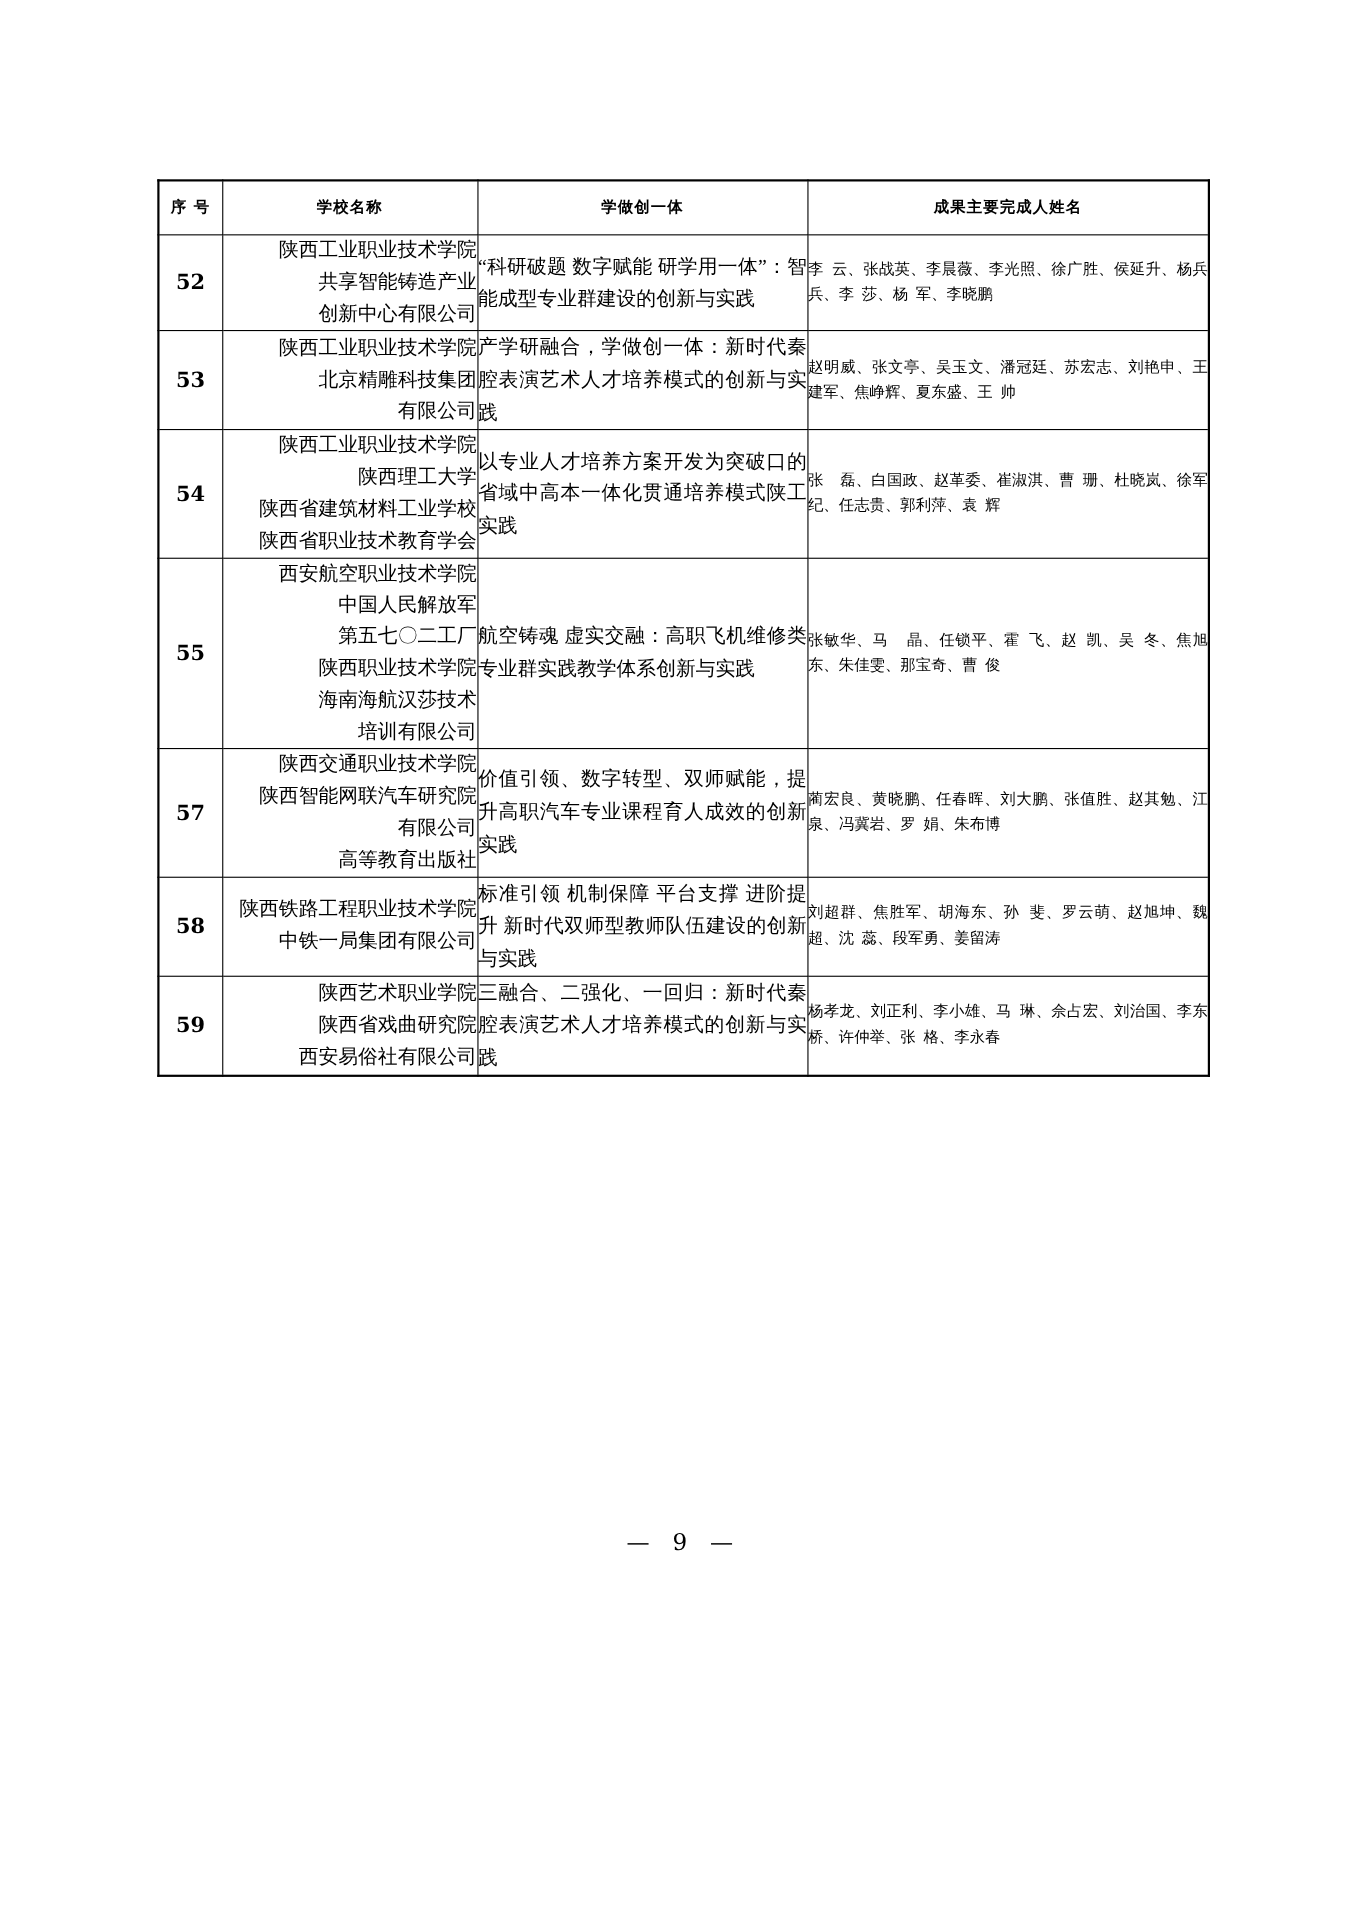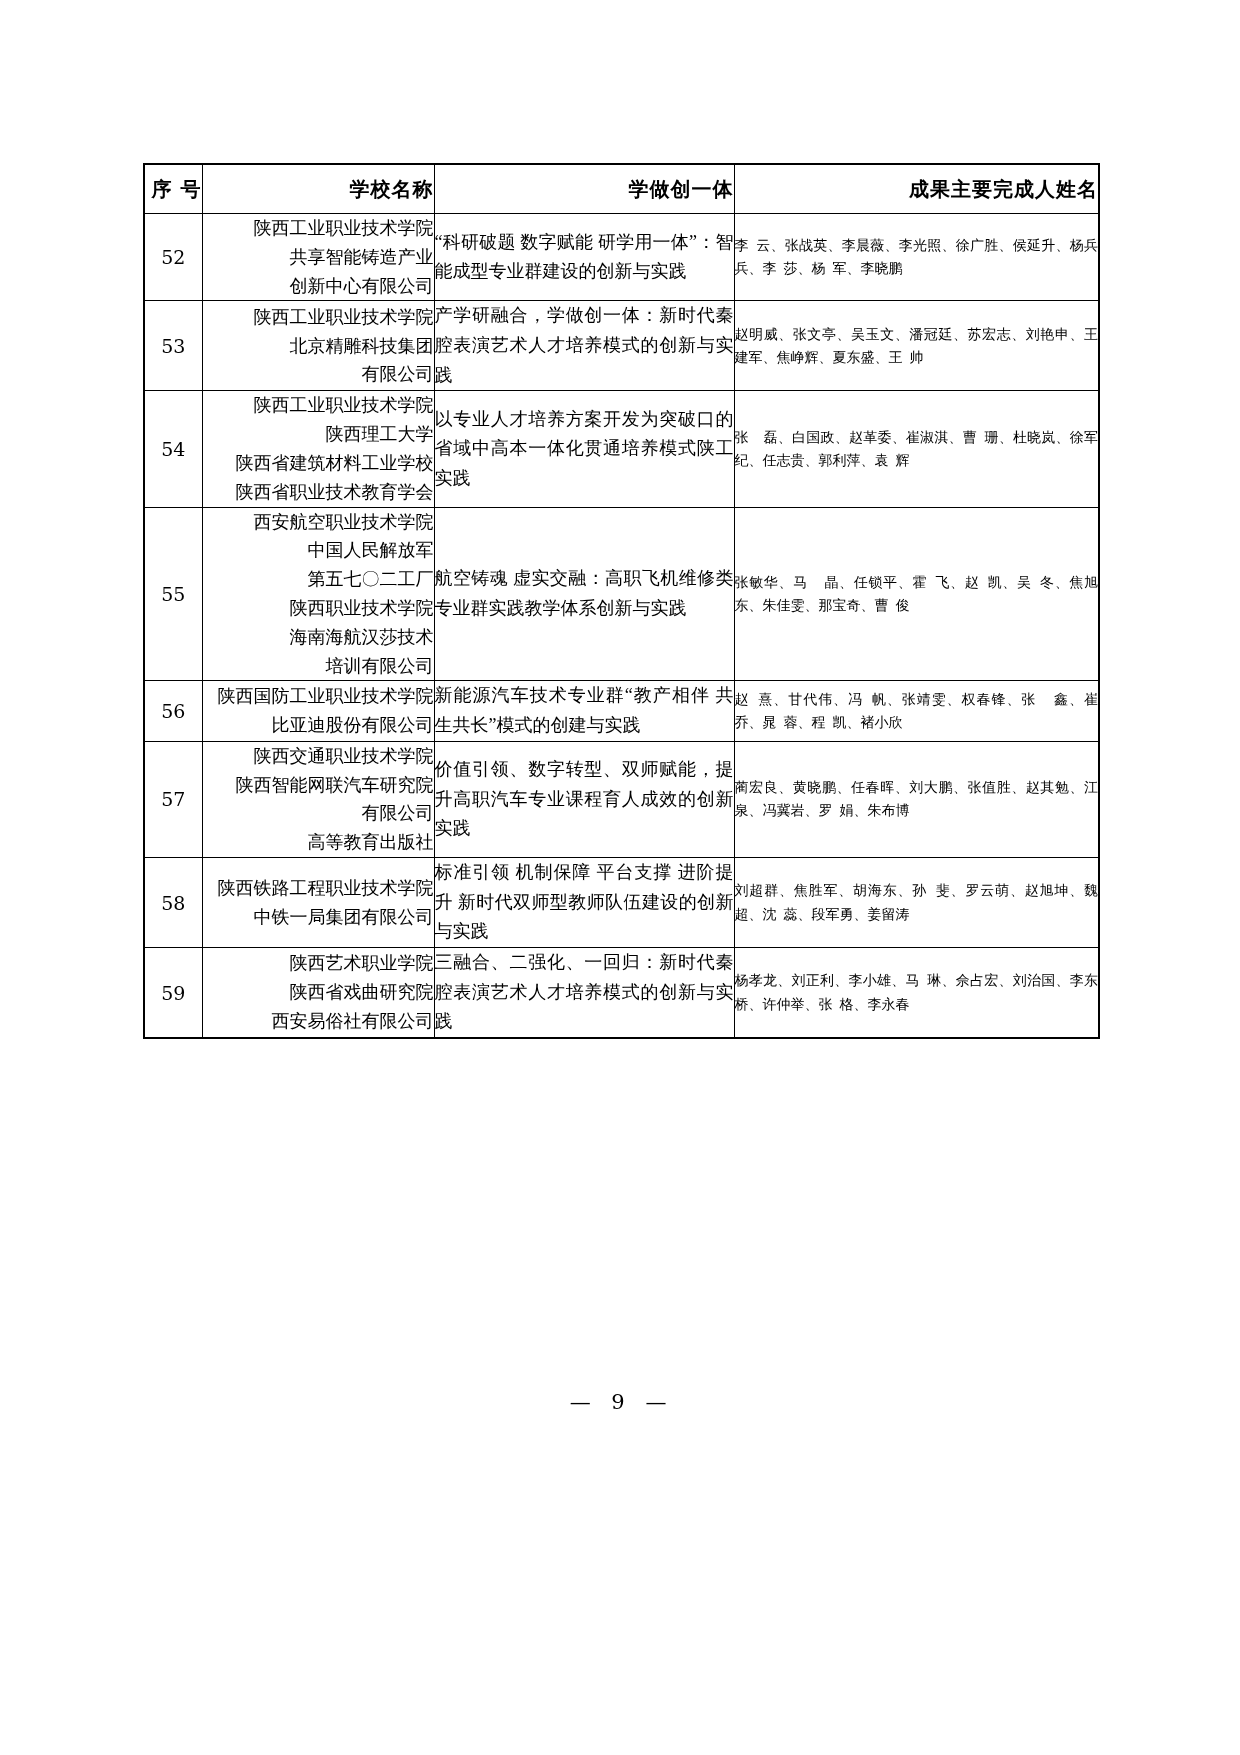--- a/index.html
+++ b/index.html
@@ -38,28 +38,29 @@
     vertical-align: middle;
     padding: 0;
   }
   col.c-no    { width: 58px; }
   col.c-school{ width: 232px; }
   col.c-title { width: 300px; }
   col.c-people{ width: 365px; }
 
   thead th {
     height: 48px;
-    text-align: right;
+    text-align: center;
     font-weight: bold;
-    font-size: 20px;
+    font-size: 14px;
     letter-spacing: 1px;
   }
   td.no-cell {
     text-align: center;
     font-size: 19px;
+    font-weight: bold;
   }
   td.school-cell {
     text-align: right;
     font-size: 18px;
     line-height: 1.6;
     padding: 10px 6px;
   }
   td.title-cell {
     text-align: left;
     font-size: 18px;
@@ -172,33 +173,20 @@
 培训有限公司</div>
             </td>
           <td class="title-cell">
               <div>航空铸魂 虚实交融：高职飞机维修类专业群实践教学体系创新与实践</div>
             </td>
           <td class="people-cell">
               <div>张敏华、马    晶、任锁平、霍  飞、赵  凯、吴  冬、焦旭东、朱佳雯、那宝奇、曹  俊</div>
             </td>
         </tr>
         <tr>
-          <td class="no-cell">56</td>
-          <td class="school-cell">
-              <div>陕西国防工业职业技术学院
-比亚迪股份有限公司</div>
-            </td>
-          <td class="title-cell">
-              <div>新能源汽车技术专业群“教产相伴 共生共长”模式的创建与实践</div>
-            </td>
-          <td class="people-cell">
-              <div>赵  熹、甘代伟、冯  帆、张靖雯、权春锋、张    鑫、崔  乔、晁  蓉、程  凯、褚小欣</div>
-            </td>
-        </tr>
-        <tr>
           <td class="no-cell">57</td>
           <td class="school-cell">
               <div>陕西交通职业技术学院
 陕西智能网联汽车研究院
 有限公司
 高等教育出版社</div>
             </td>
           <td class="title-cell">
               <div>价值引领、数字转型、双师赋能，提升高职汽车专业课程育人成效的创新实践</div>
             </td>

